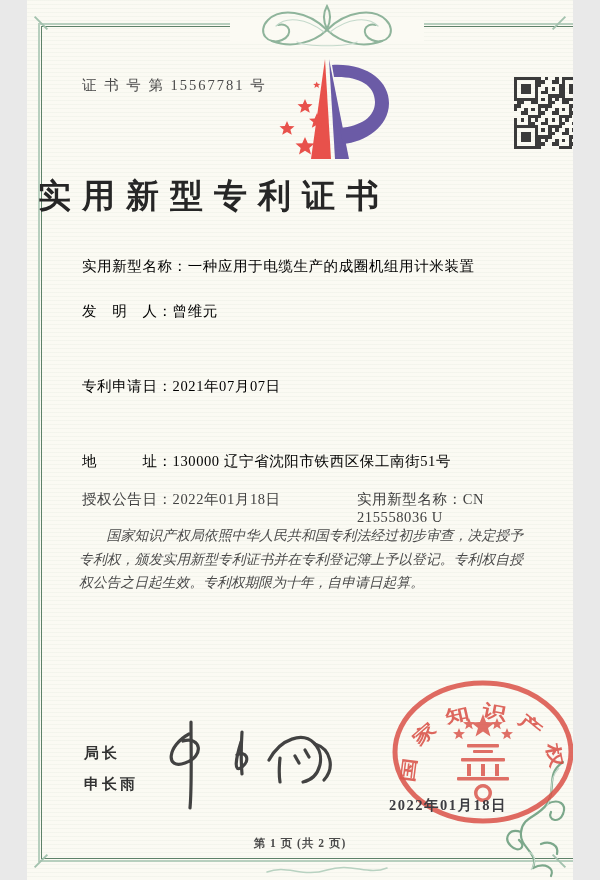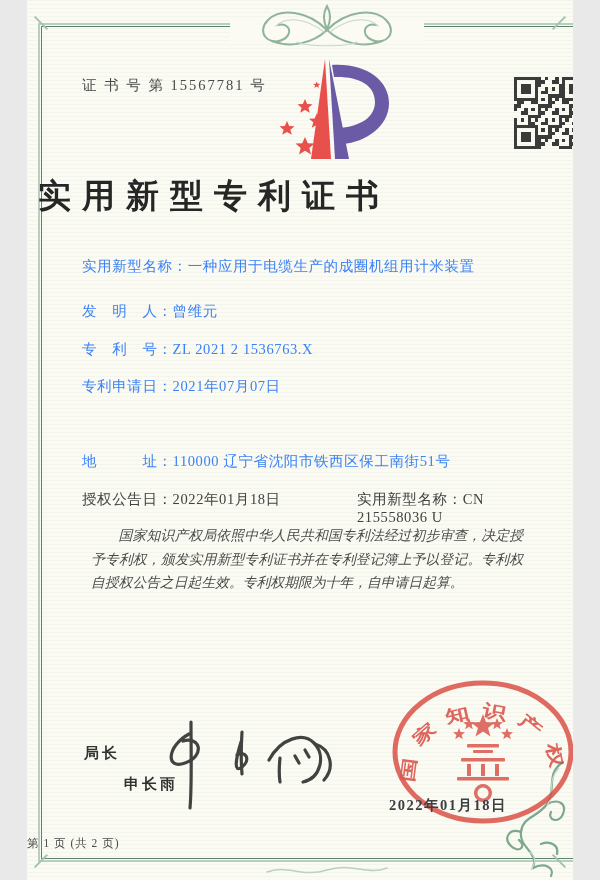--- a/index.html
+++ b/index.html
@@ -26,36 +26,36 @@
   .ornament-br{position:absolute;right:0;bottom:0;}
   .ornament-bc{position:absolute;left:235px;bottom:0px;}
 
   .cert-no{position:absolute;left:55px;top:76px;font-size:14.5px;letter-spacing:2px;color:#4a4a4a;}
   .logo{position:absolute;left:238px;top:55px;}
   .qr{position:absolute;left:487px;top:77px;width:72px;height:72px;}
   .title{
     position:absolute;left:0;right:0;top:174px;text-align:left;
     font-size:33px;font-weight:700;letter-spacing:11px;text-indent:11px;color:#262626;
   }
-  .field-row{position:absolute;left:55px;right:45px;font-size:14.5px;letter-spacing:.6px;color:#3b82f6;white-space:nowrap;}
+  .field-row{position:absolute;left:55px;right:45px;font-size:14.5px;letter-spacing:.6px;color:#000000;white-space:nowrap;}
   .grant-row{position:absolute;left:55px;right:45px;top:490px;font-size:14.5px;letter-spacing:.6px;color:#414141;}
   .grant-row .g2{position:absolute;left:275px;top:0;}
   .para{
     position:absolute;left:52px;right:50px;font-size:13.8px;line-height:1.72;
-    text-indent:2em;text-align:justify;color:#4a4a4a;font-style:italic;margin-left:12px;
+    text-indent:2em;text-align:justify;color:#4a4a4a;font-style:italic;
   }
   .p1{top:524px;}
   .p2{top:592px;}
   .director{position:absolute;left:57px;font-size:15px;font-weight:700;letter-spacing:3px;color:#333;font-family:"Liberation Sans","DejaVu Sans",sans-serif;}
   .director.t1{top:744px;}
-  .director.t2{top:775px;margin-left:40px;}
+  .director.t2{top:775px;}
   .signature{position:absolute;left:122px;top:714px;}
   .seal{position:absolute;left:360px;top:676px;opacity:.92;}
   .seal-date{position:absolute;left:362px;top:796px;font-size:14.5px;letter-spacing:1.5px;color:#3d3d42;font-weight:600;}
-  .footer{position:absolute;left:0;right:0;top:836px;font-size:11.5px;letter-spacing:1px;color:#4a4a4a;}
+  .footer{position:absolute;left:0;right:0;top:836px;text-align:center;font-size:11.5px;letter-spacing:1px;color:#4a4a4a;font-weight:bold;}
 </style>
 </head>
 <body>
 
 <div class="page">
 
   <div class="frame"></div>
   <div class="miter tl"></div>
   <div class="miter tr"></div>
   <div class="miter bl"></div>
@@ -346,28 +346,25 @@
     </svg>
 
   <div class="title">实用新型专利证书</div>
 
   <div class="field-row" style="top:257px">
     <span>实用新型名称：</span><span>一种应用于电缆生产的成圈机组用计米装置</span>
   </div>
   <div class="field-row" style="top:302px">
     <span>发　明　人：</span><span>曾维元</span>
   </div>
-  <div class="field-row" style="top:340px">
-    <span>专　利　号：</span><span>ZL 2021 2 1536763.X</span>
-  </div>
   <div class="field-row" style="top:377px">
     <span>专利申请日：</span><span>2021年07月07日</span>
   </div>
   <div class="field-row" style="top:452px">
-    <span>地　　　址：</span><span>110000 辽宁省沈阳市铁西区保工南街51号</span>
+    <span>地　　　址：</span><span>130000 辽宁省沈阳市铁西区保工南街51号</span>
   </div>
 
   <div class="grant-row">
     <span>授权公告日：</span><span>2022年01月18日</span>
     <span class="g2"><span>实用新型名称：</span><span>CN 215558036 U</span></span>
   </div>
 
   <div class="para p1">国家知识产权局依照中华人民共和国专利法经过初步审查，决定授予专利权，颁发实用新型专利证书并在专利登记簿上予以登记。专利权自授权公告之日起生效。专利权期限为十年，自申请日起算。</div>
 
   <div class="director t1">局长</div>

